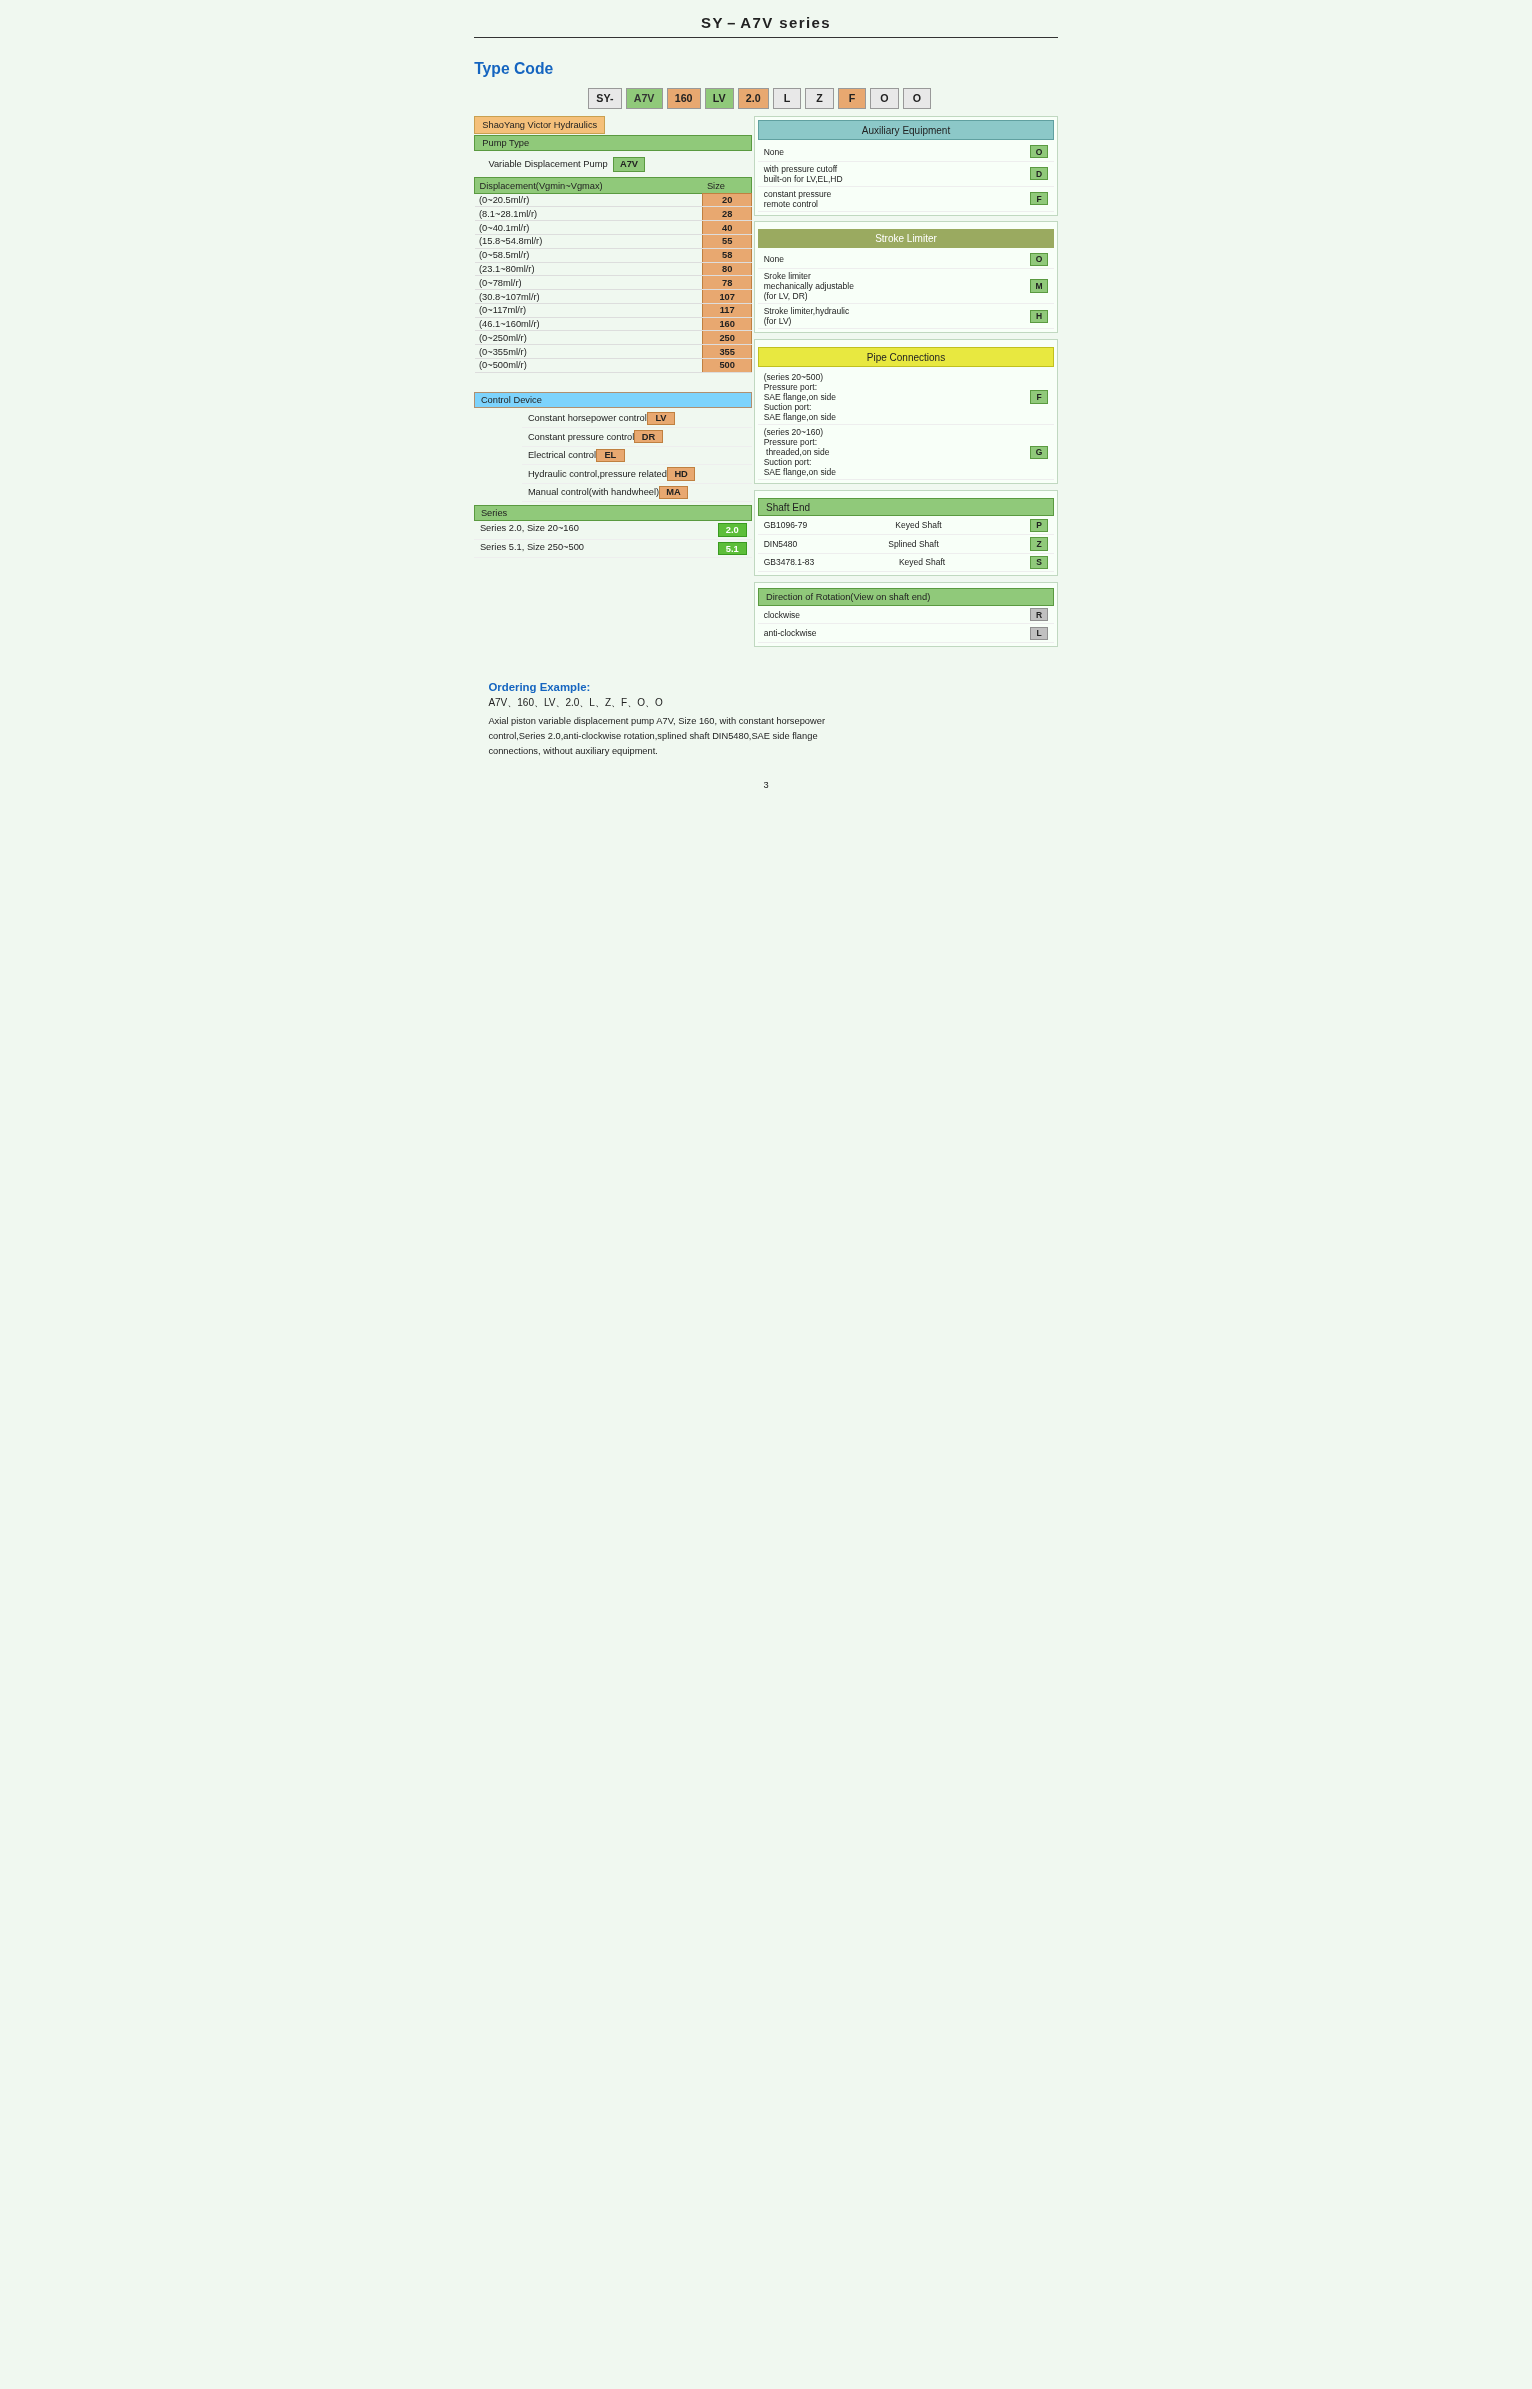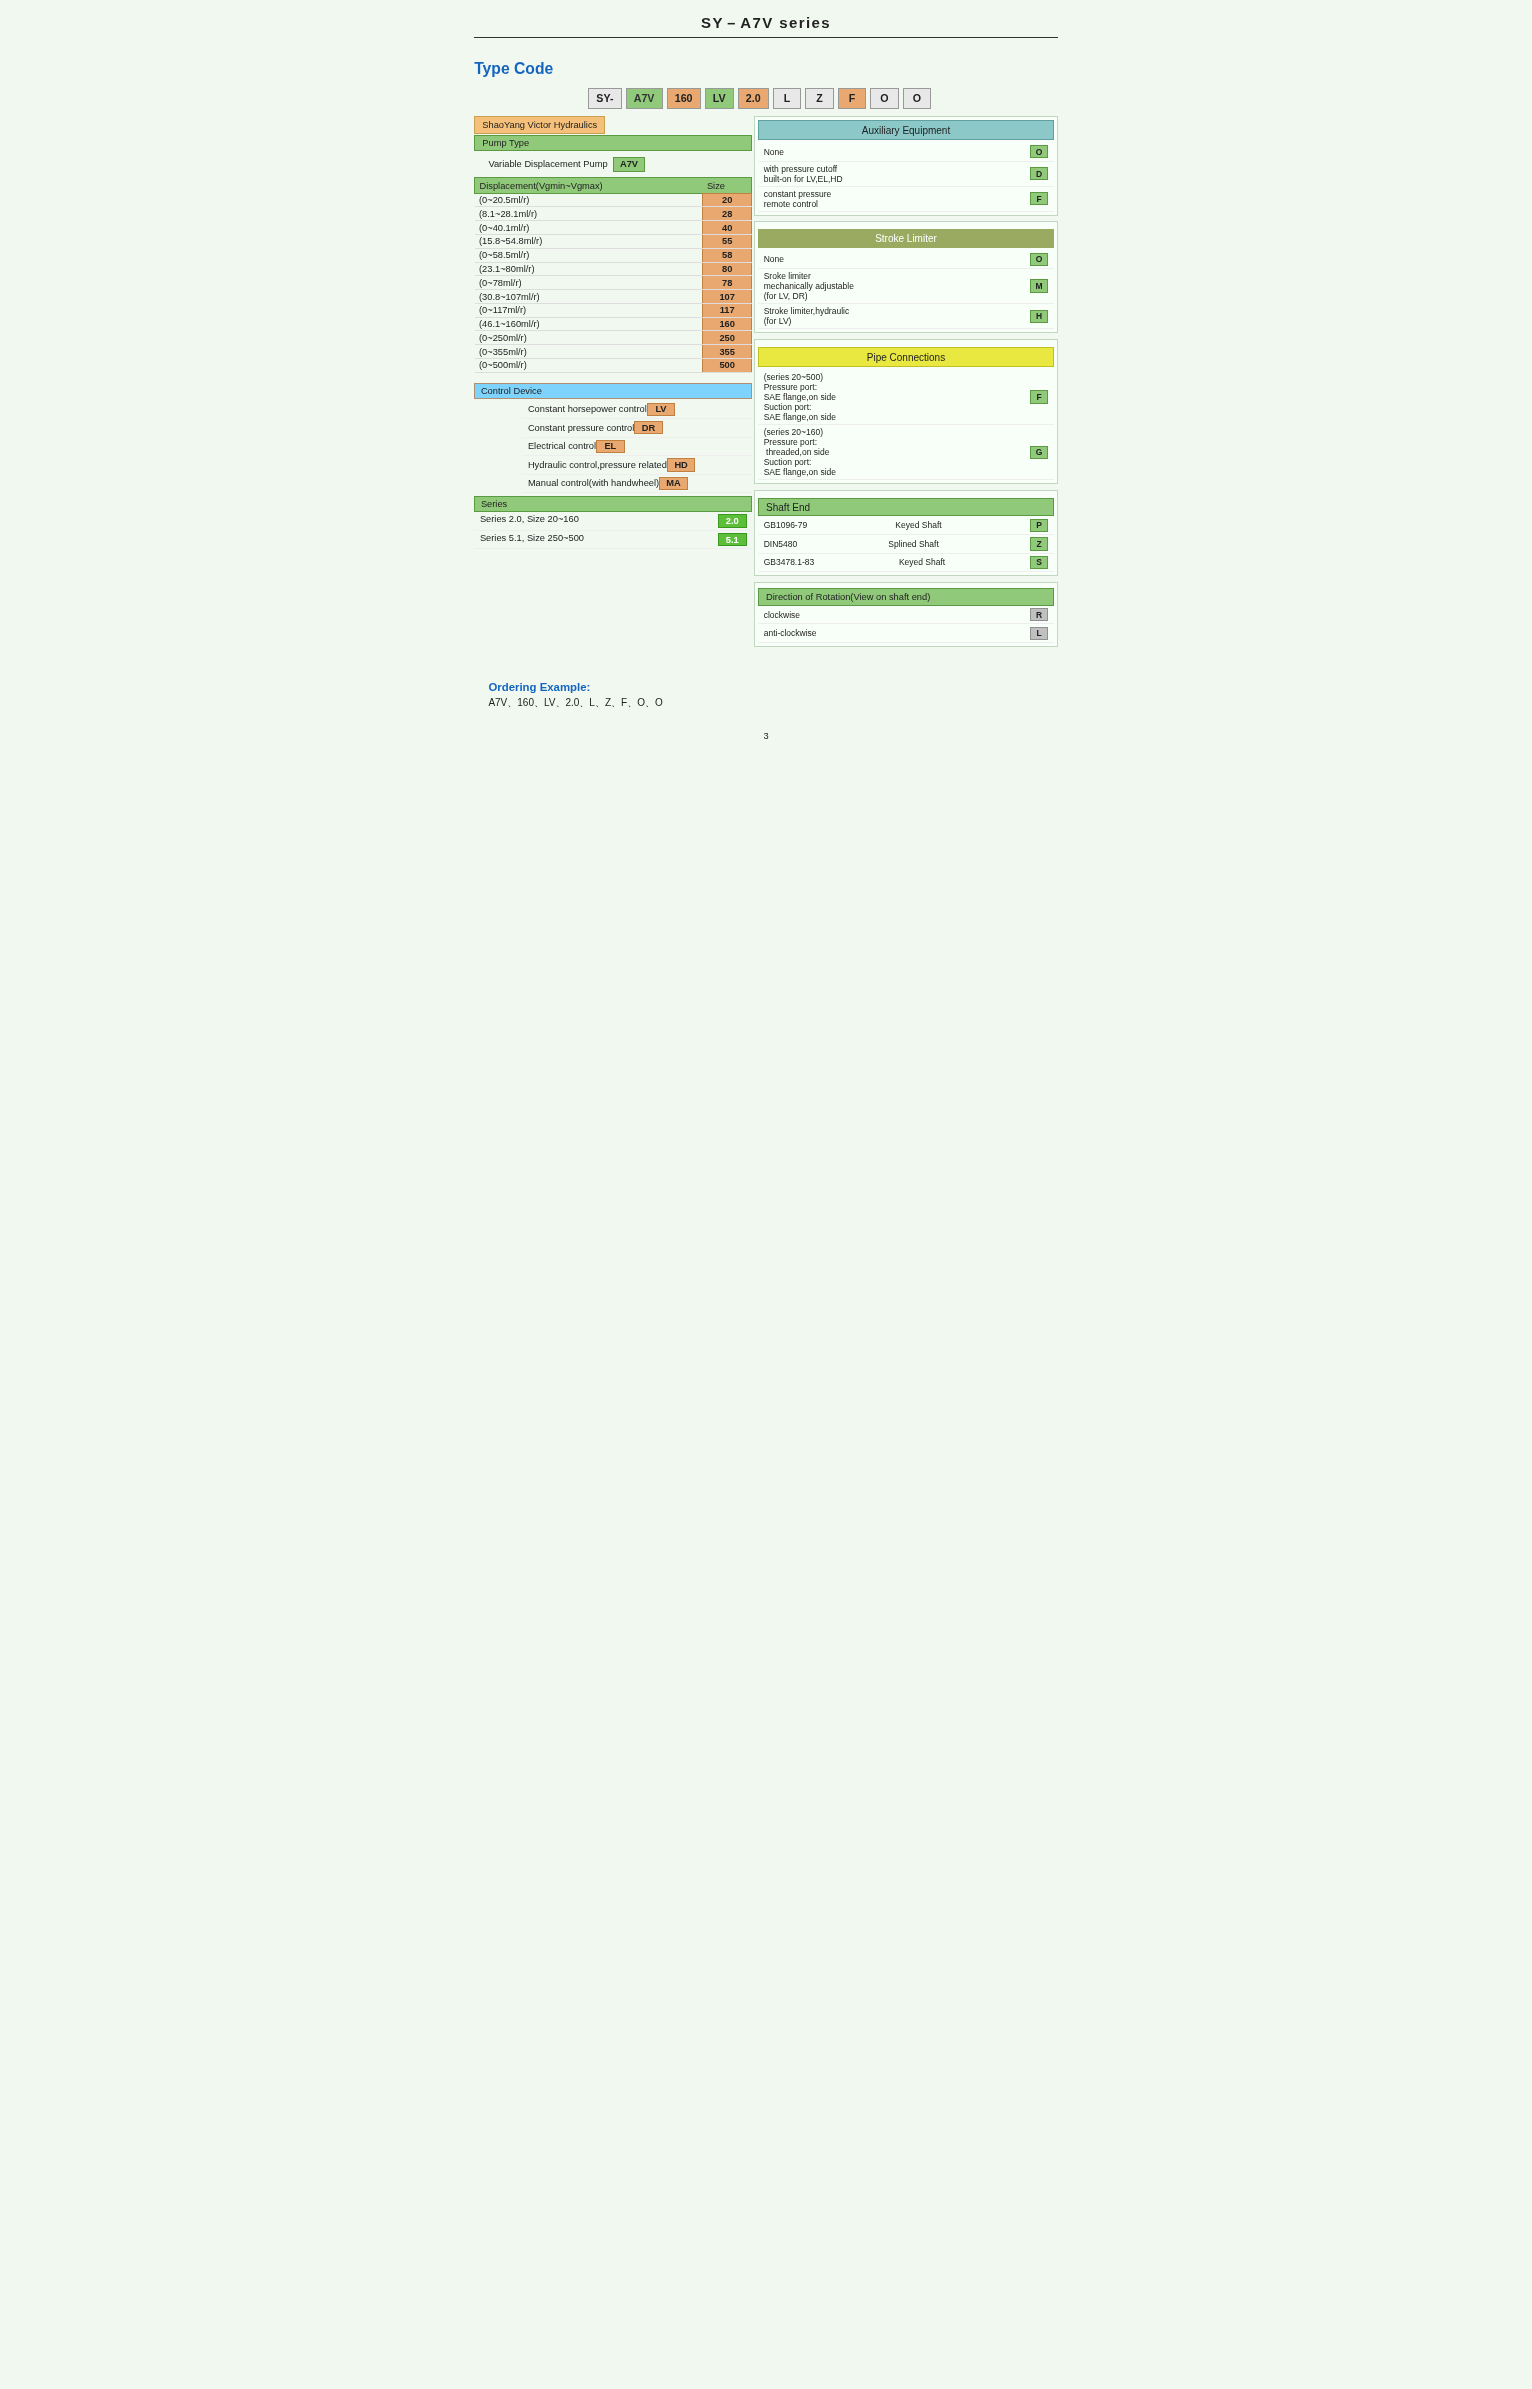--- a/index.html
+++ b/index.html
@@ -95,21 +95,21 @@
       background: #90c97a;
       border: 0.7px solid #5a9a40;
       padding: 1.4px 5.7px;
       font-weight: bold;
     }
 
     
     .disp-table {
       width: 100%;
       border-collapse: collapse;
-      margin-bottom: 10px;
+      margin-bottom: 19px;
       font-size: 9.3px;
     }
     .disp-header {
       background: #90c97a;
       border: 0.7px solid #5a9a40;
     }
     .disp-header td {
       padding: 2.1px 4.3px;
       font-weight: normal;
     }
@@ -528,16 +528,17 @@
         <span class="dir-badge">L</span>
       </div>
     </div>
 
   </div>
 </div>
 
 <div class="ordering-section">
   <div class="ordering-heading">Ordering Example:</div>
   <div style="margin-bottom:4.3px;font-size:10px;">A7V、160、LV、2.0、L、Z、F、O、O</div>
+  <div style="font-size:9.3px;line-height:1.6;max-width:342px;">Axial piston variable displacement pump A7V, Size 160, with constant horsepower control,Series 2.0,anti-clockwise rotation,splined shaft DIN5480,SAE side flange connections, without auxiliary equipment.</div>
 </div>
 
 <div class="page-num">3</div>
 
 
 </body></html>

